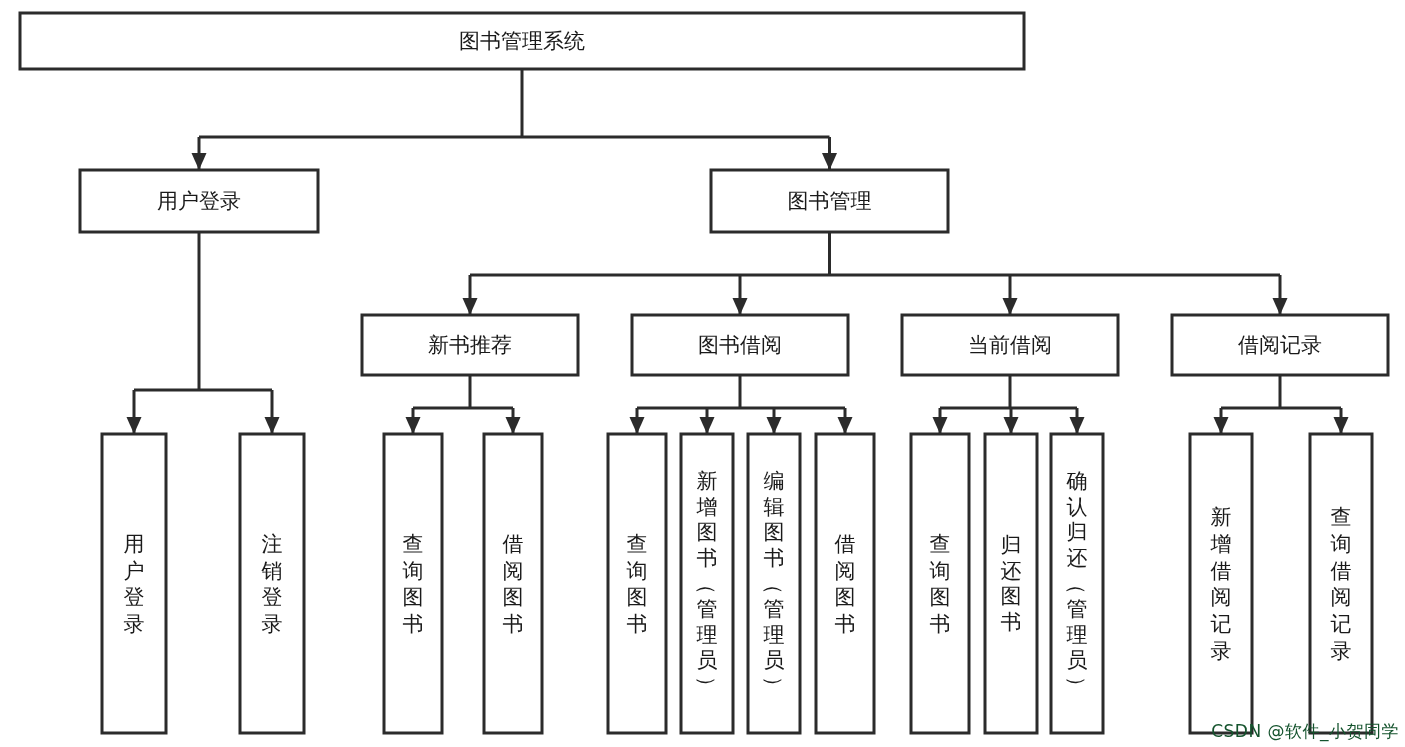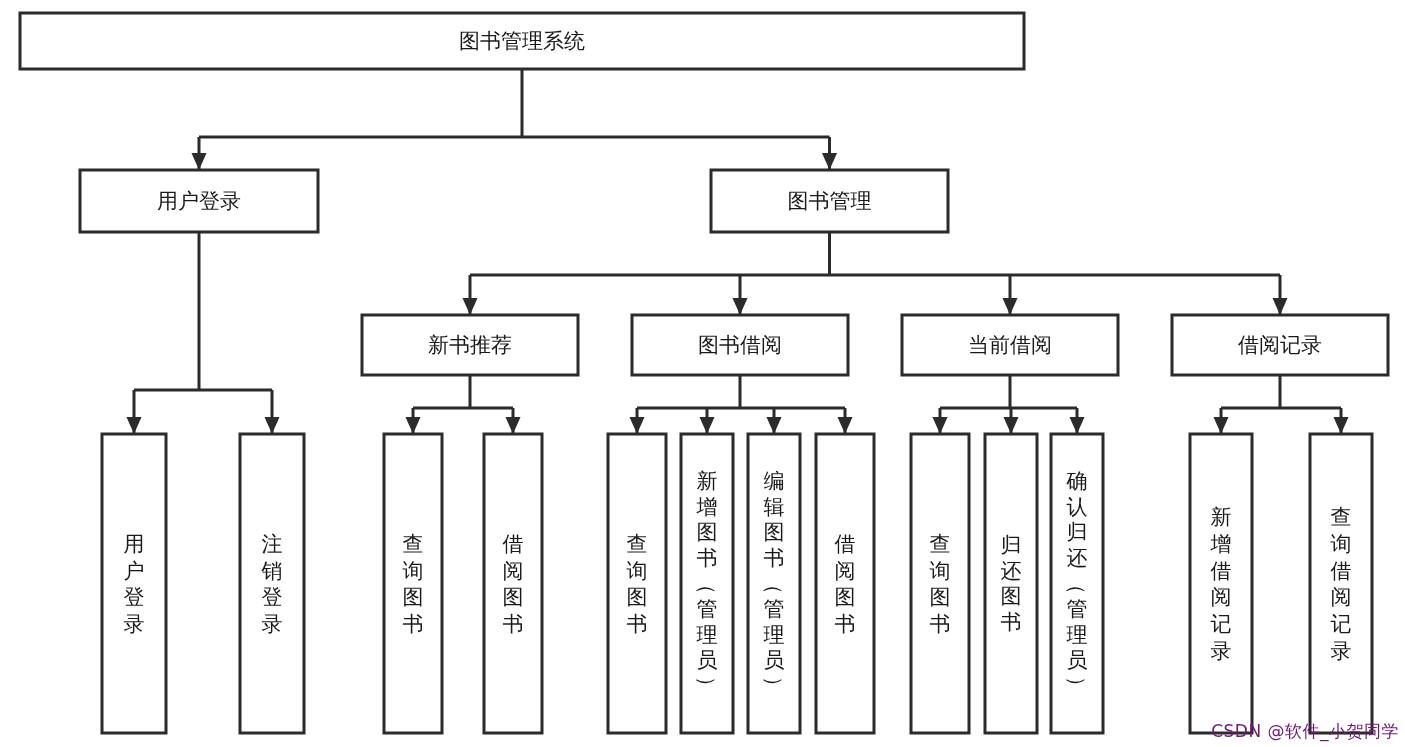--- a/index.html
+++ b/index.html
@@ -48,21 +48,21 @@
   .edge-arrow {
     fill: #2b2b2b;
     stroke: none;
   }
   .watermark {
     position: absolute;
     right: 6px;
     bottom: 4px;
     font-family: "DejaVu Sans", "Liberation Sans", sans-serif;
     font-size: 17px;
-    color: #701a75;
+    color: #14532d;
     white-space: nowrap;
     letter-spacing: 0.5px;
     pointer-events: none;
   }
 </style>
 </head>
 <body>
 
 <svg id="chart" viewBox="0 0 1405 747">
   <g id="edges-layer">

